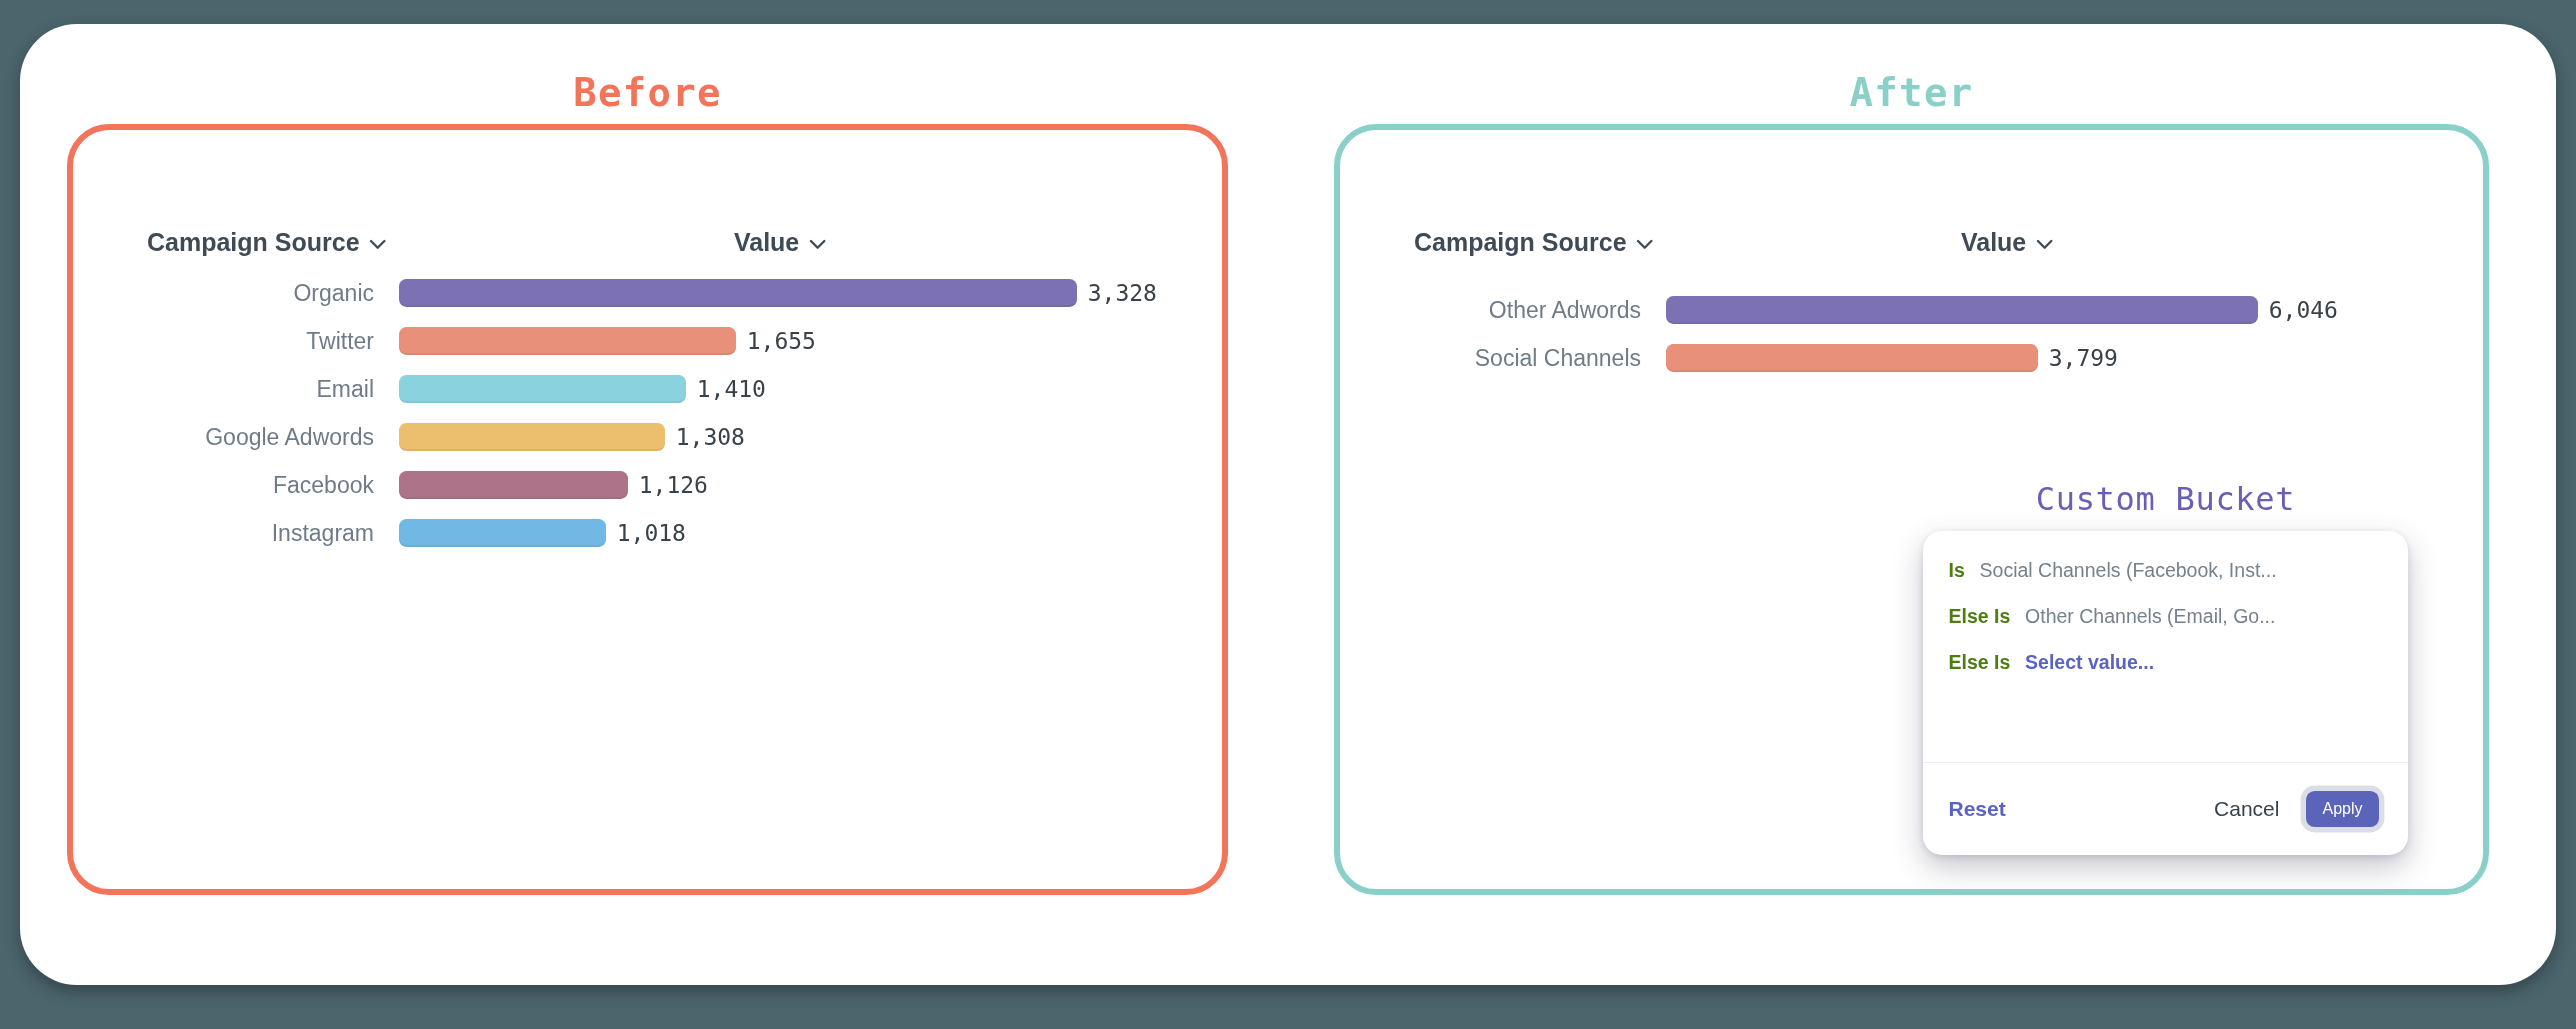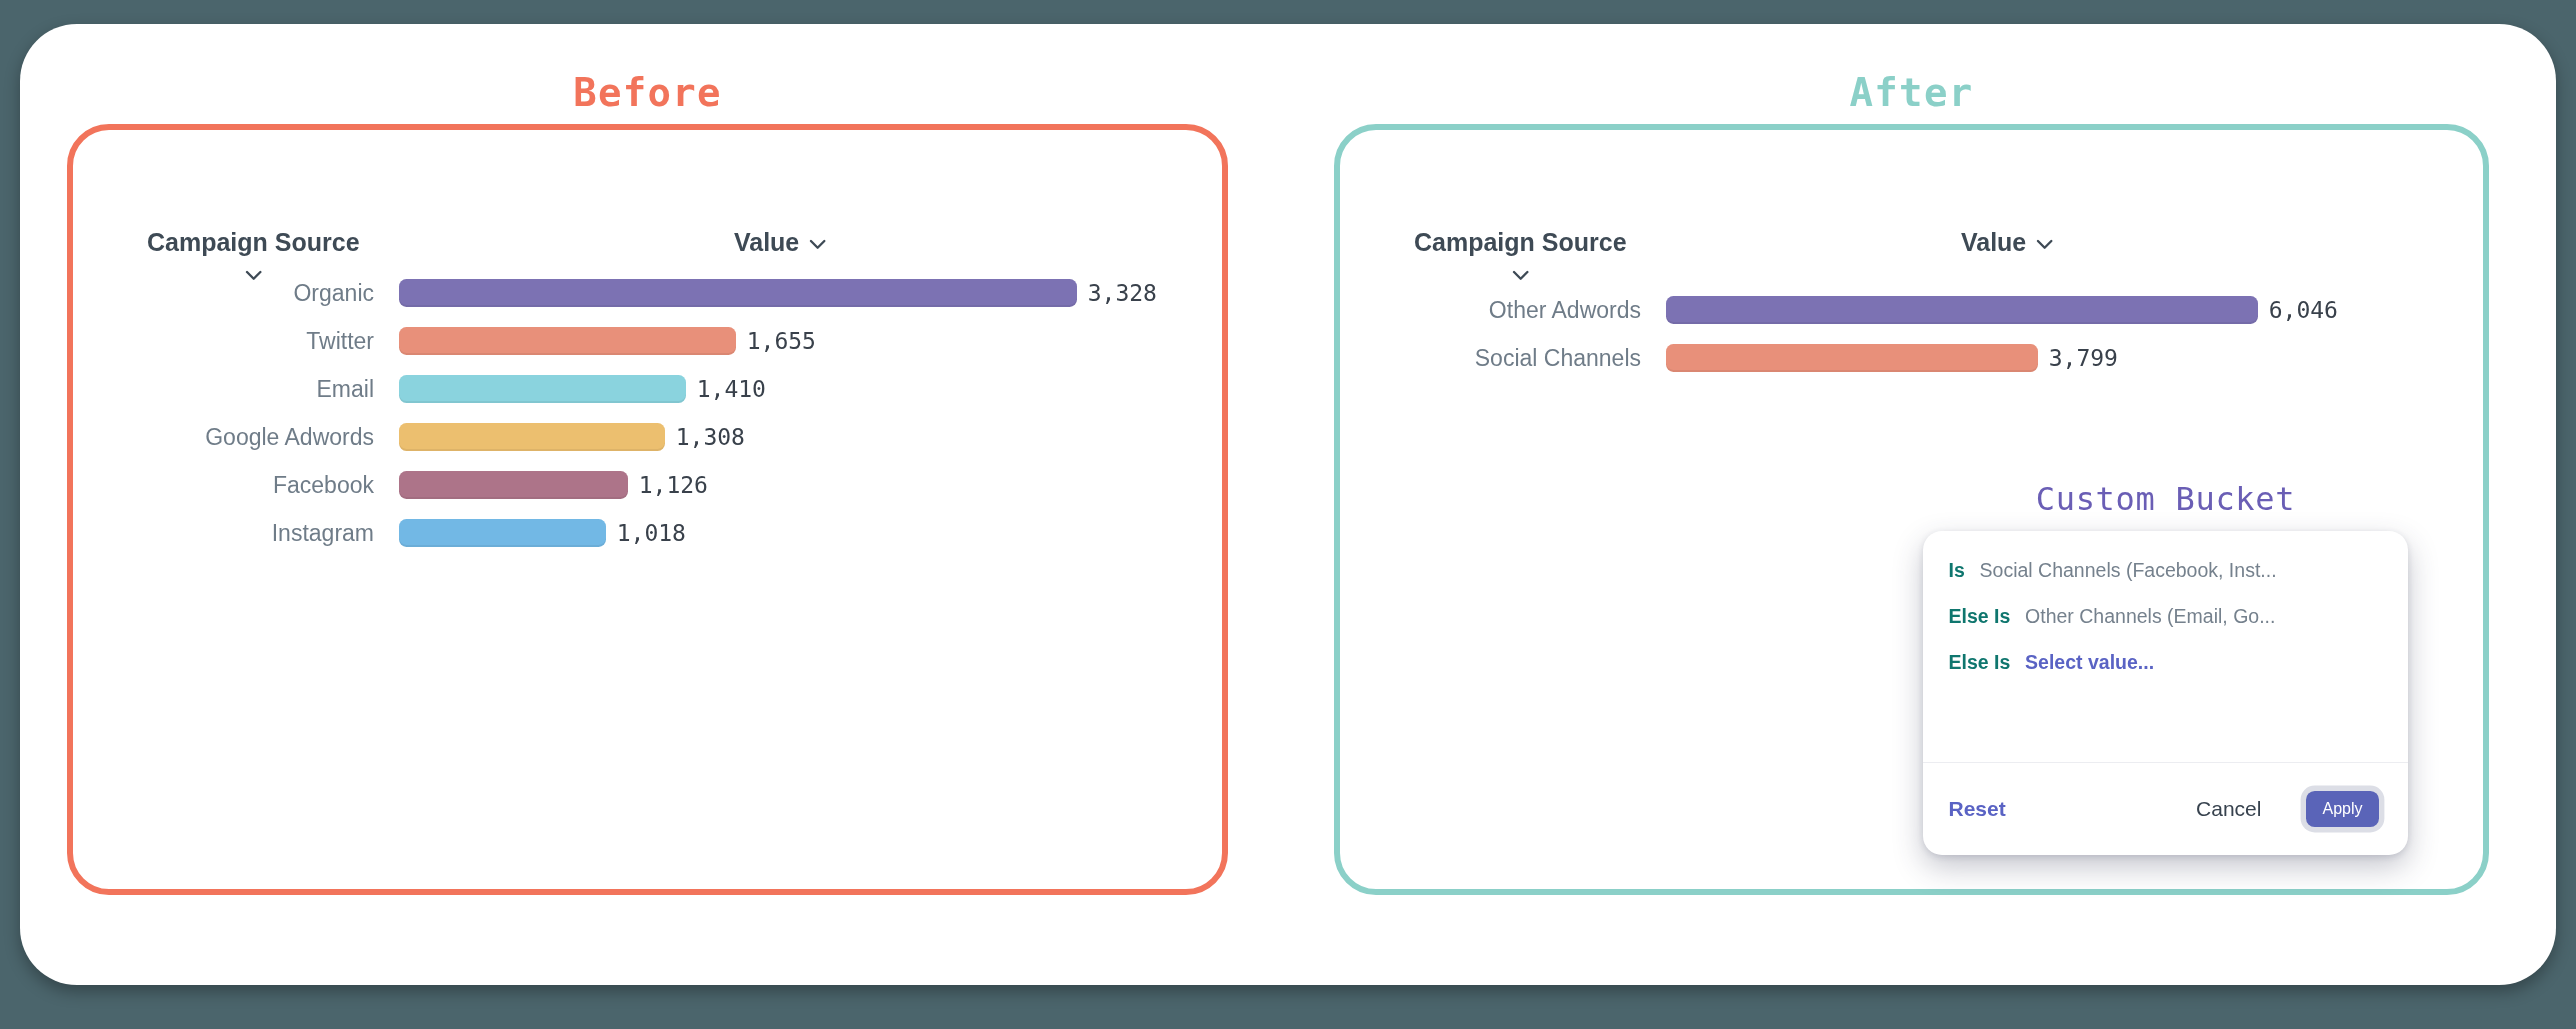--- a/index.html
+++ b/index.html
@@ -16,21 +16,21 @@
   .title-after  { left:1334px; width:1155px; }
 
   .panel { position:absolute; top:124px; height:771px; border:6px solid #ccc;
     border-radius:42px; background:#fff; }
   .panel-before { left:67px; width:1161px; }
   .panel-after  { left:1334px; width:1155px; }
 
   .chart { position:absolute; inset:0; }
   .col-head { position:absolute; top:98px; display:flex; align-items:center; gap:9.4px;
     font-size:25px; font-weight:bold; color:#3E4A55; }
-  .cat-head { left:74px;flex-direction:column; }
+  .cat-head { left:74px; }
   .val-head { transform:translateX(-50%); }
   .panel-before .val-head { left:707px; }
   .panel-after  .val-head { left:667px; }
   .chev { margin-top:4px; }
 
   .rows { position:absolute; left:0; right:0; }
   .panel-before .rows { top:139px; }
   .panel-after  .rows { top:156px; }
   .chart-row { display:flex; align-items:center; height:48px; }
   .row-label { width:301px; text-align:right; font-size:23px; color:#6F7C88; flex:0 0 auto; }
@@ -41,32 +41,32 @@
 
   .bucket-title { position:absolute; left:1923px; width:485px; top:480px; text-align:center;
     font-family:"DejaVu Sans Mono", monospace; font-weight:normal; font-size:32px;
     letter-spacing:0.7px; z-index:4; }
 
   .popup { position:absolute; left:1923px; top:531px; width:485px; height:324px;
     background:#fff; border-radius:19px; z-index:5;
     box-shadow:0 12px 30px rgba(45,50,80,0.28), 0 2px 6.7px rgba(45,50,80,0.14); }
   .rules { position:absolute; left:25.5px; right:20px; top:16px; }
   .rule-row { display:flex; align-items:center; height:46px; }
-  .rule-label { font-size:19.5px; font-weight:bold; color:#0f766e; margin-right:14.8px; white-space:nowrap; }
+  .rule-label { font-size:19.5px; font-weight:bold; color:#4d7c0f; margin-right:14.8px; white-space:nowrap; }
   .rule-value { font-size:19.5px; color:#75818D; white-space:nowrap; cursor:pointer; }
   .rule-value.link { color:#5A63C4; font-weight:bold; }
   .info-badge { width:28px; height:28px; border-radius:6.7px; background:#F2F3F5;
     display:flex; align-items:center; justify-content:center; margin-left:4px; cursor:pointer;
     font-family:"DejaVu Serif", serif; font-weight:bold; font-size:18px; color:#6B7680; }
   .popup-divider { position:absolute; left:0; right:0; top:231px; height:1.3px; background:#ECEDF1; }
   .popup-footer { position:absolute; left:0; right:0; top:232px; height:92px;
     display:flex; align-items:center; padding:0 29.5px 0 25.5px; }
   .reset-link { font-size:21px; font-weight:bold; color:#5A63C4; cursor:pointer; }
   .footer-spacer { flex:1; }
-  .cancel-btn { font-size:21px; color:#37424E; cursor:pointer; margin-right:45px; }
+  .cancel-btn { font-size:21px; color:#37424E; cursor:pointer; margin-right:27px; }
   .apply-btn { font-size:16px; color:#ffffff; background:#5A64B8; border:none; cursor:pointer;
     padding:8.7px 16px; border-radius:8.7px; box-shadow:0 0 0 5.4px #DCDEE6;
     font-family:"Liberation Sans", sans-serif; }
 </style>
 </head>
 <body>
 
 <div class="canvas">
   <div class="main-card"></div>
 

